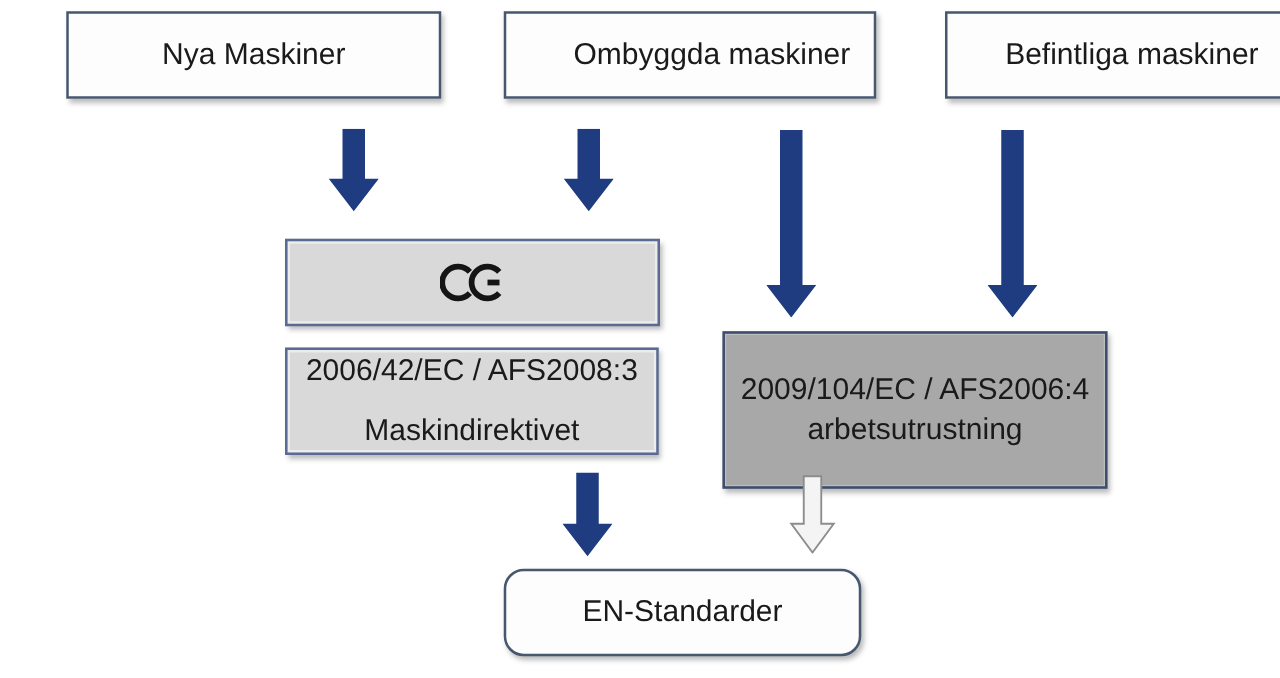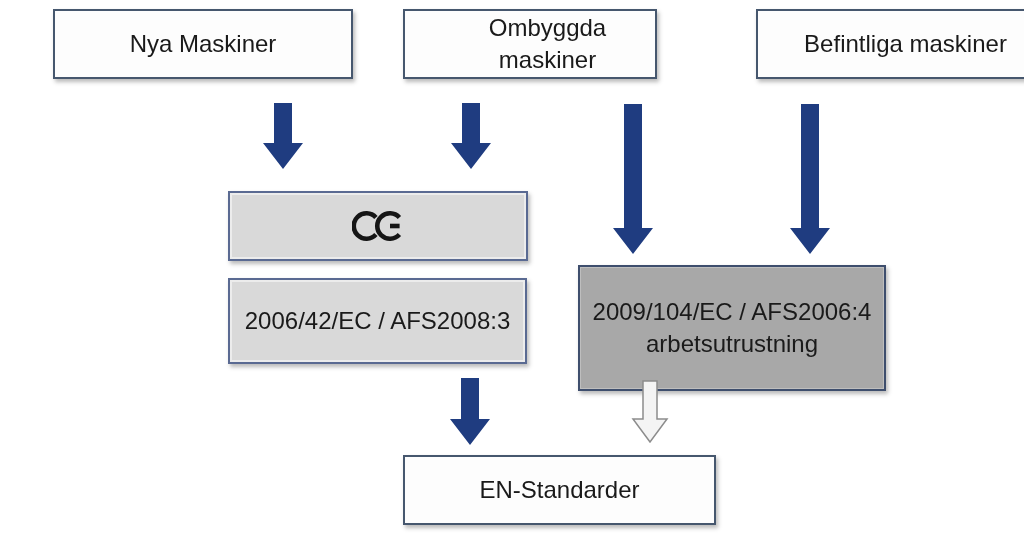--- a/index.html
+++ b/index.html
@@ -44,26 +44,26 @@
     gap: 16px;
   }
 
   .box--dark {
     background: var(--dark-box-fill, #a8a8a8);
     border-color: var(--dark-box-border, #3e4e6d);
     box-shadow: 2px 3px 4px rgba(60,60,60,0.35), inset 0 0 0 1px rgba(255,255,255,0.25);
   }
 
   #box-nya         { left: 10px;  top: 9px;   width: 300px; height: 70px; }
-  #box-ombyggda    { left: 360px; top: 9px;   width: 254px; height: 70px; padding-left: 35px; }
+  #box-ombyggda    { left: 360px; top: 9px;   width: 298px; height: 70px; padding-left: 35px; }
   #box-befintliga  { left: 713px; top: 9px;   width: 299px; height: 70px; justify-content: center; }
   #box-ce          { left: 185px; top: 191px; width: 300px; height: 70px; }
   #box-maskin      { left: 185px; top: 278px; width: 299px; height: 86px; }
   #box-anvandning  { left: 535px; top: 265px; width: 308px; height: 126px; }
-  #box-en          { left: 360px; top: 455px; width: 313px; height: 70px; }
+  #box-en          { left: 360px; top: 455px; width: 286px; height: 70px; border-radius: 16px; }
 
   .arrow { position: absolute; display: block; }
 
   .arrow--blue polygon {
     fill: var(--arrow-blue, #1f3c80);
   }
 
   .arrow--light polygon {
     fill: var(--arrow-light-fill, #f4f4f4);
     stroke: var(--arrow-light-stroke, #8c8c8c);
@@ -128,20 +128,21 @@
   <div class="box box--light" id="box-ce">
     <svg class="ce-mark" width="52" height="36" viewBox="0 0 52 36" role="img" aria-label="CE">
       <path d="M 23.9,9.5 A 12.7,12.7 0 1 0 23.9,26.5"></path>
       <path d="M 47.4,9.5 A 12.7,12.7 0 1 0 47.4,26.5"></path>
       <path d="M 38,18 H 47.6"></path>
     </svg>
   </div>
 
   <div class="box box--light" id="box-maskin">
     <div>2006/42/EC / AFS2008:3</div>
+    <div>Maskindirektivet</div>
   </div>
 
   <div class="box box--dark" id="box-anvandning">
     <div>2009/104/EC / AFS2006:4</div>
     <div>arbetsutrustning</div>
   </div>
 
   <div class="arrow arrow--blue" id="arrow-e">
     <svg width="40" height="67" viewBox="0 0 40 67">
       <polygon points="11,0 29,0 29,41 40,41 20,67 0,41 11,41"></polygon>

